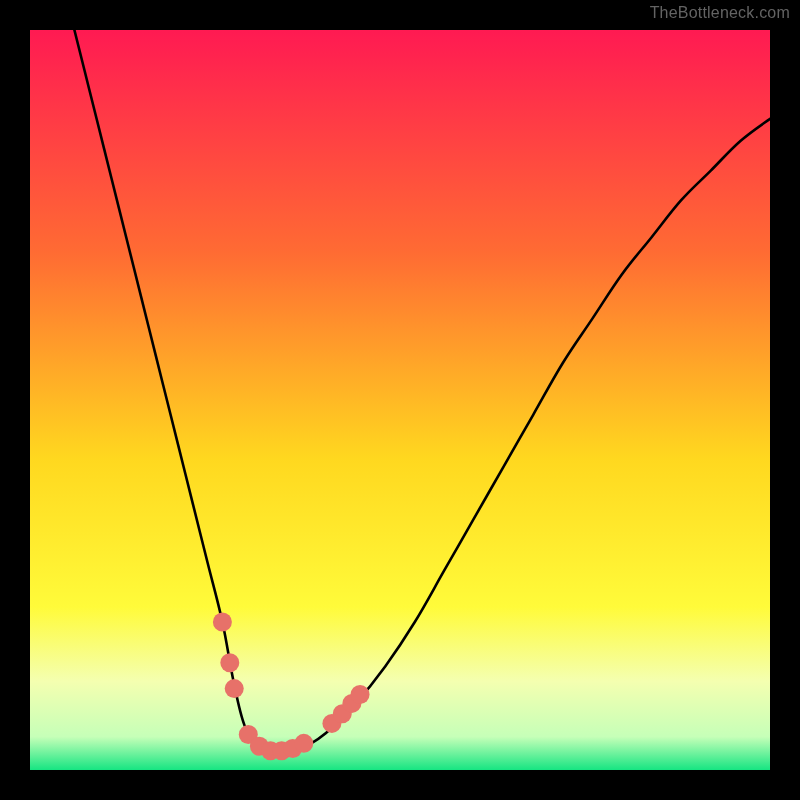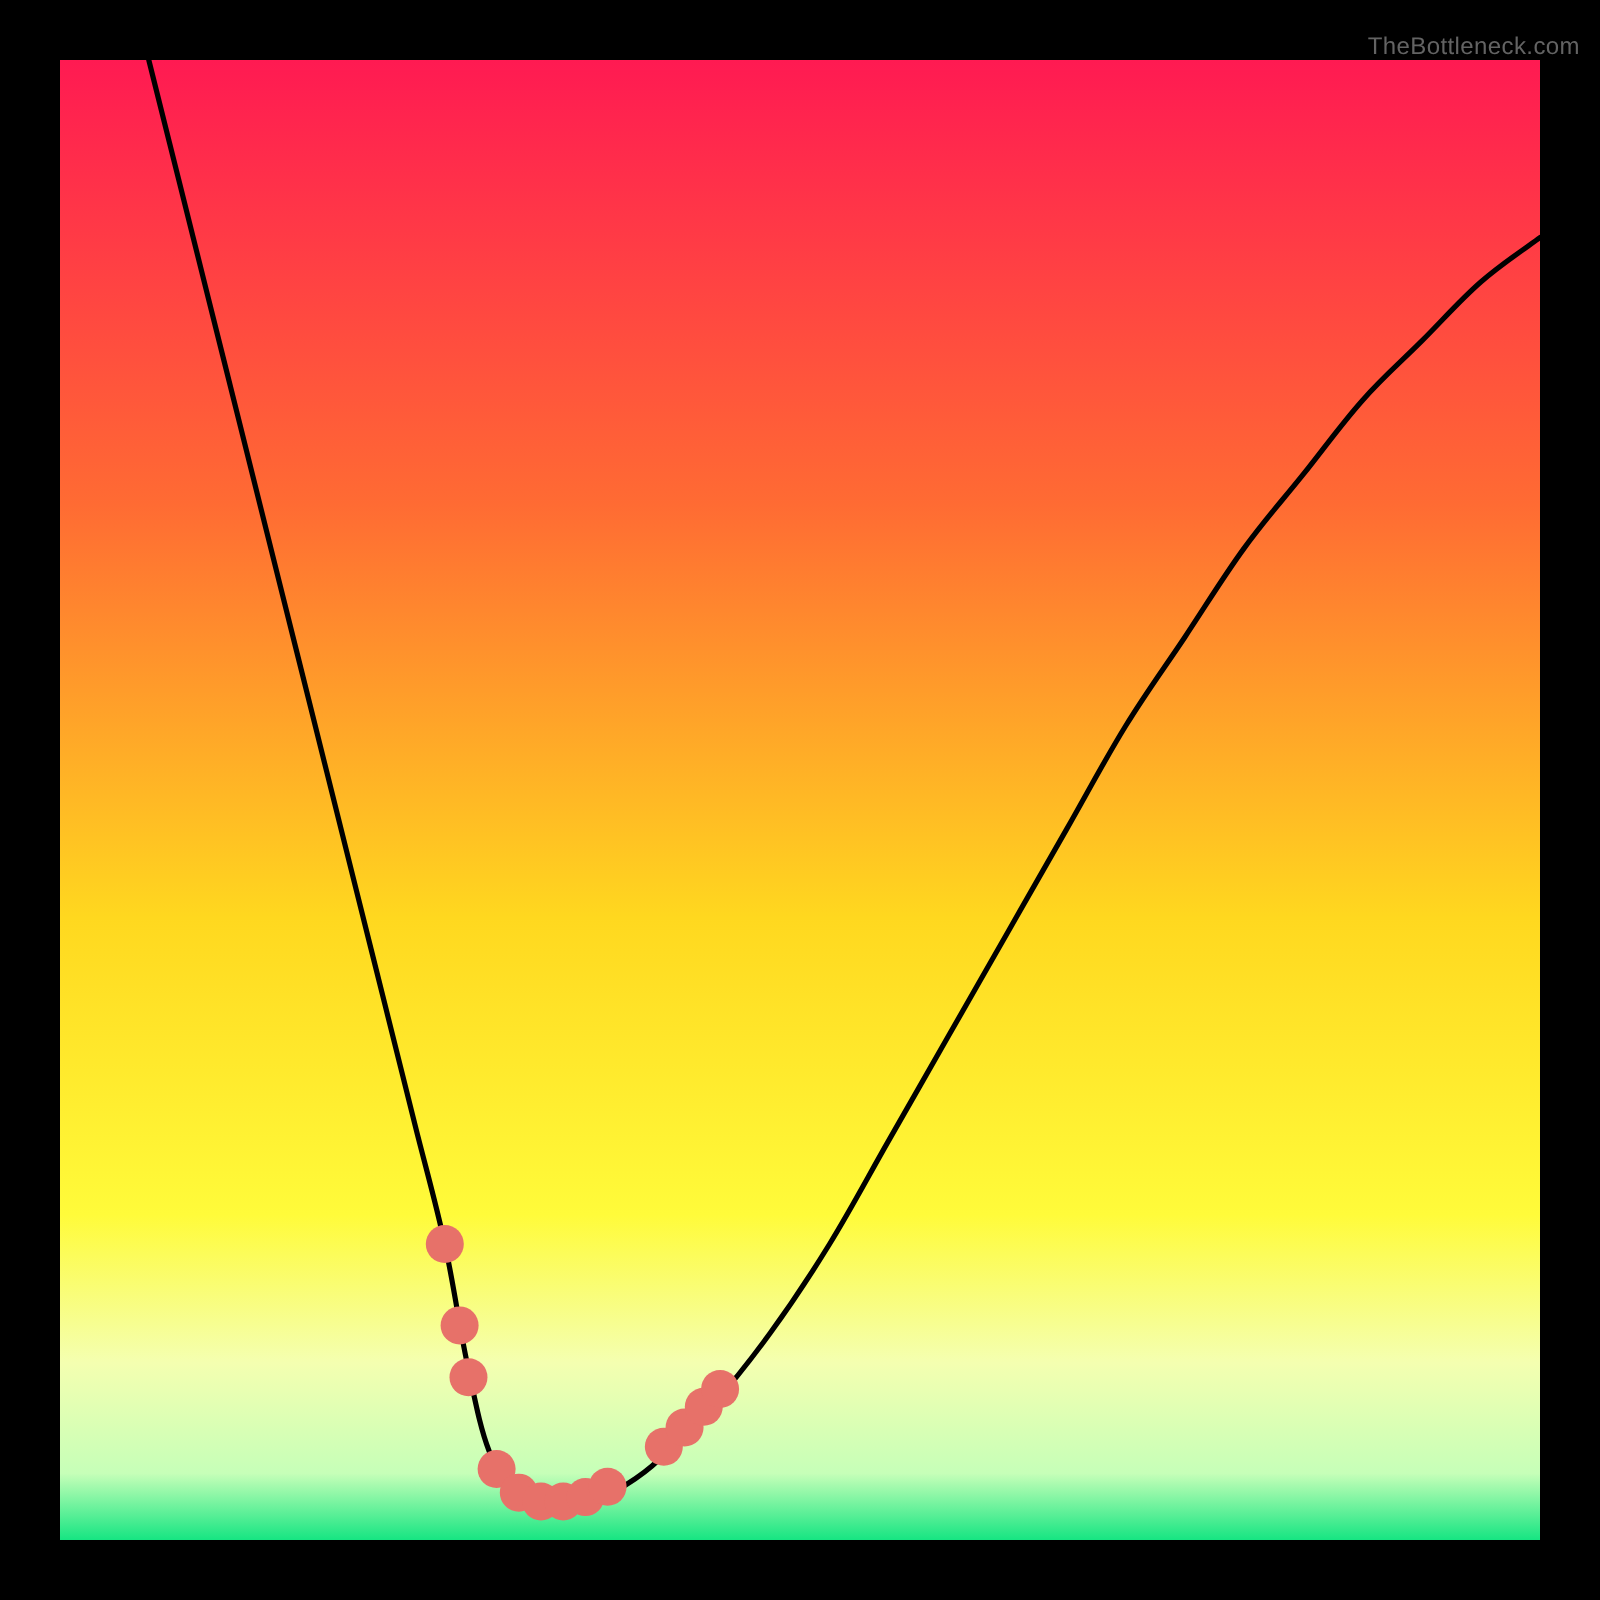--- a/index.html
+++ b/index.html
@@ -21,24 +21,24 @@
   }
   .plot {
     position: absolute;
     left: 0;
     top: 0;
     width: 740px;
     height: 740px;
   }
   .watermark {
     position: absolute;
-    top: 16px;
+    top: 4px;
     right: 10px;
     color: #636363;
-    font-size: 12px;
+    font-size: 16px;
     letter-spacing: 0.2px;
     font-weight: 500;
   }
   svg {
     display: block;
   }
 </style>
 </head>
 <body>
 

